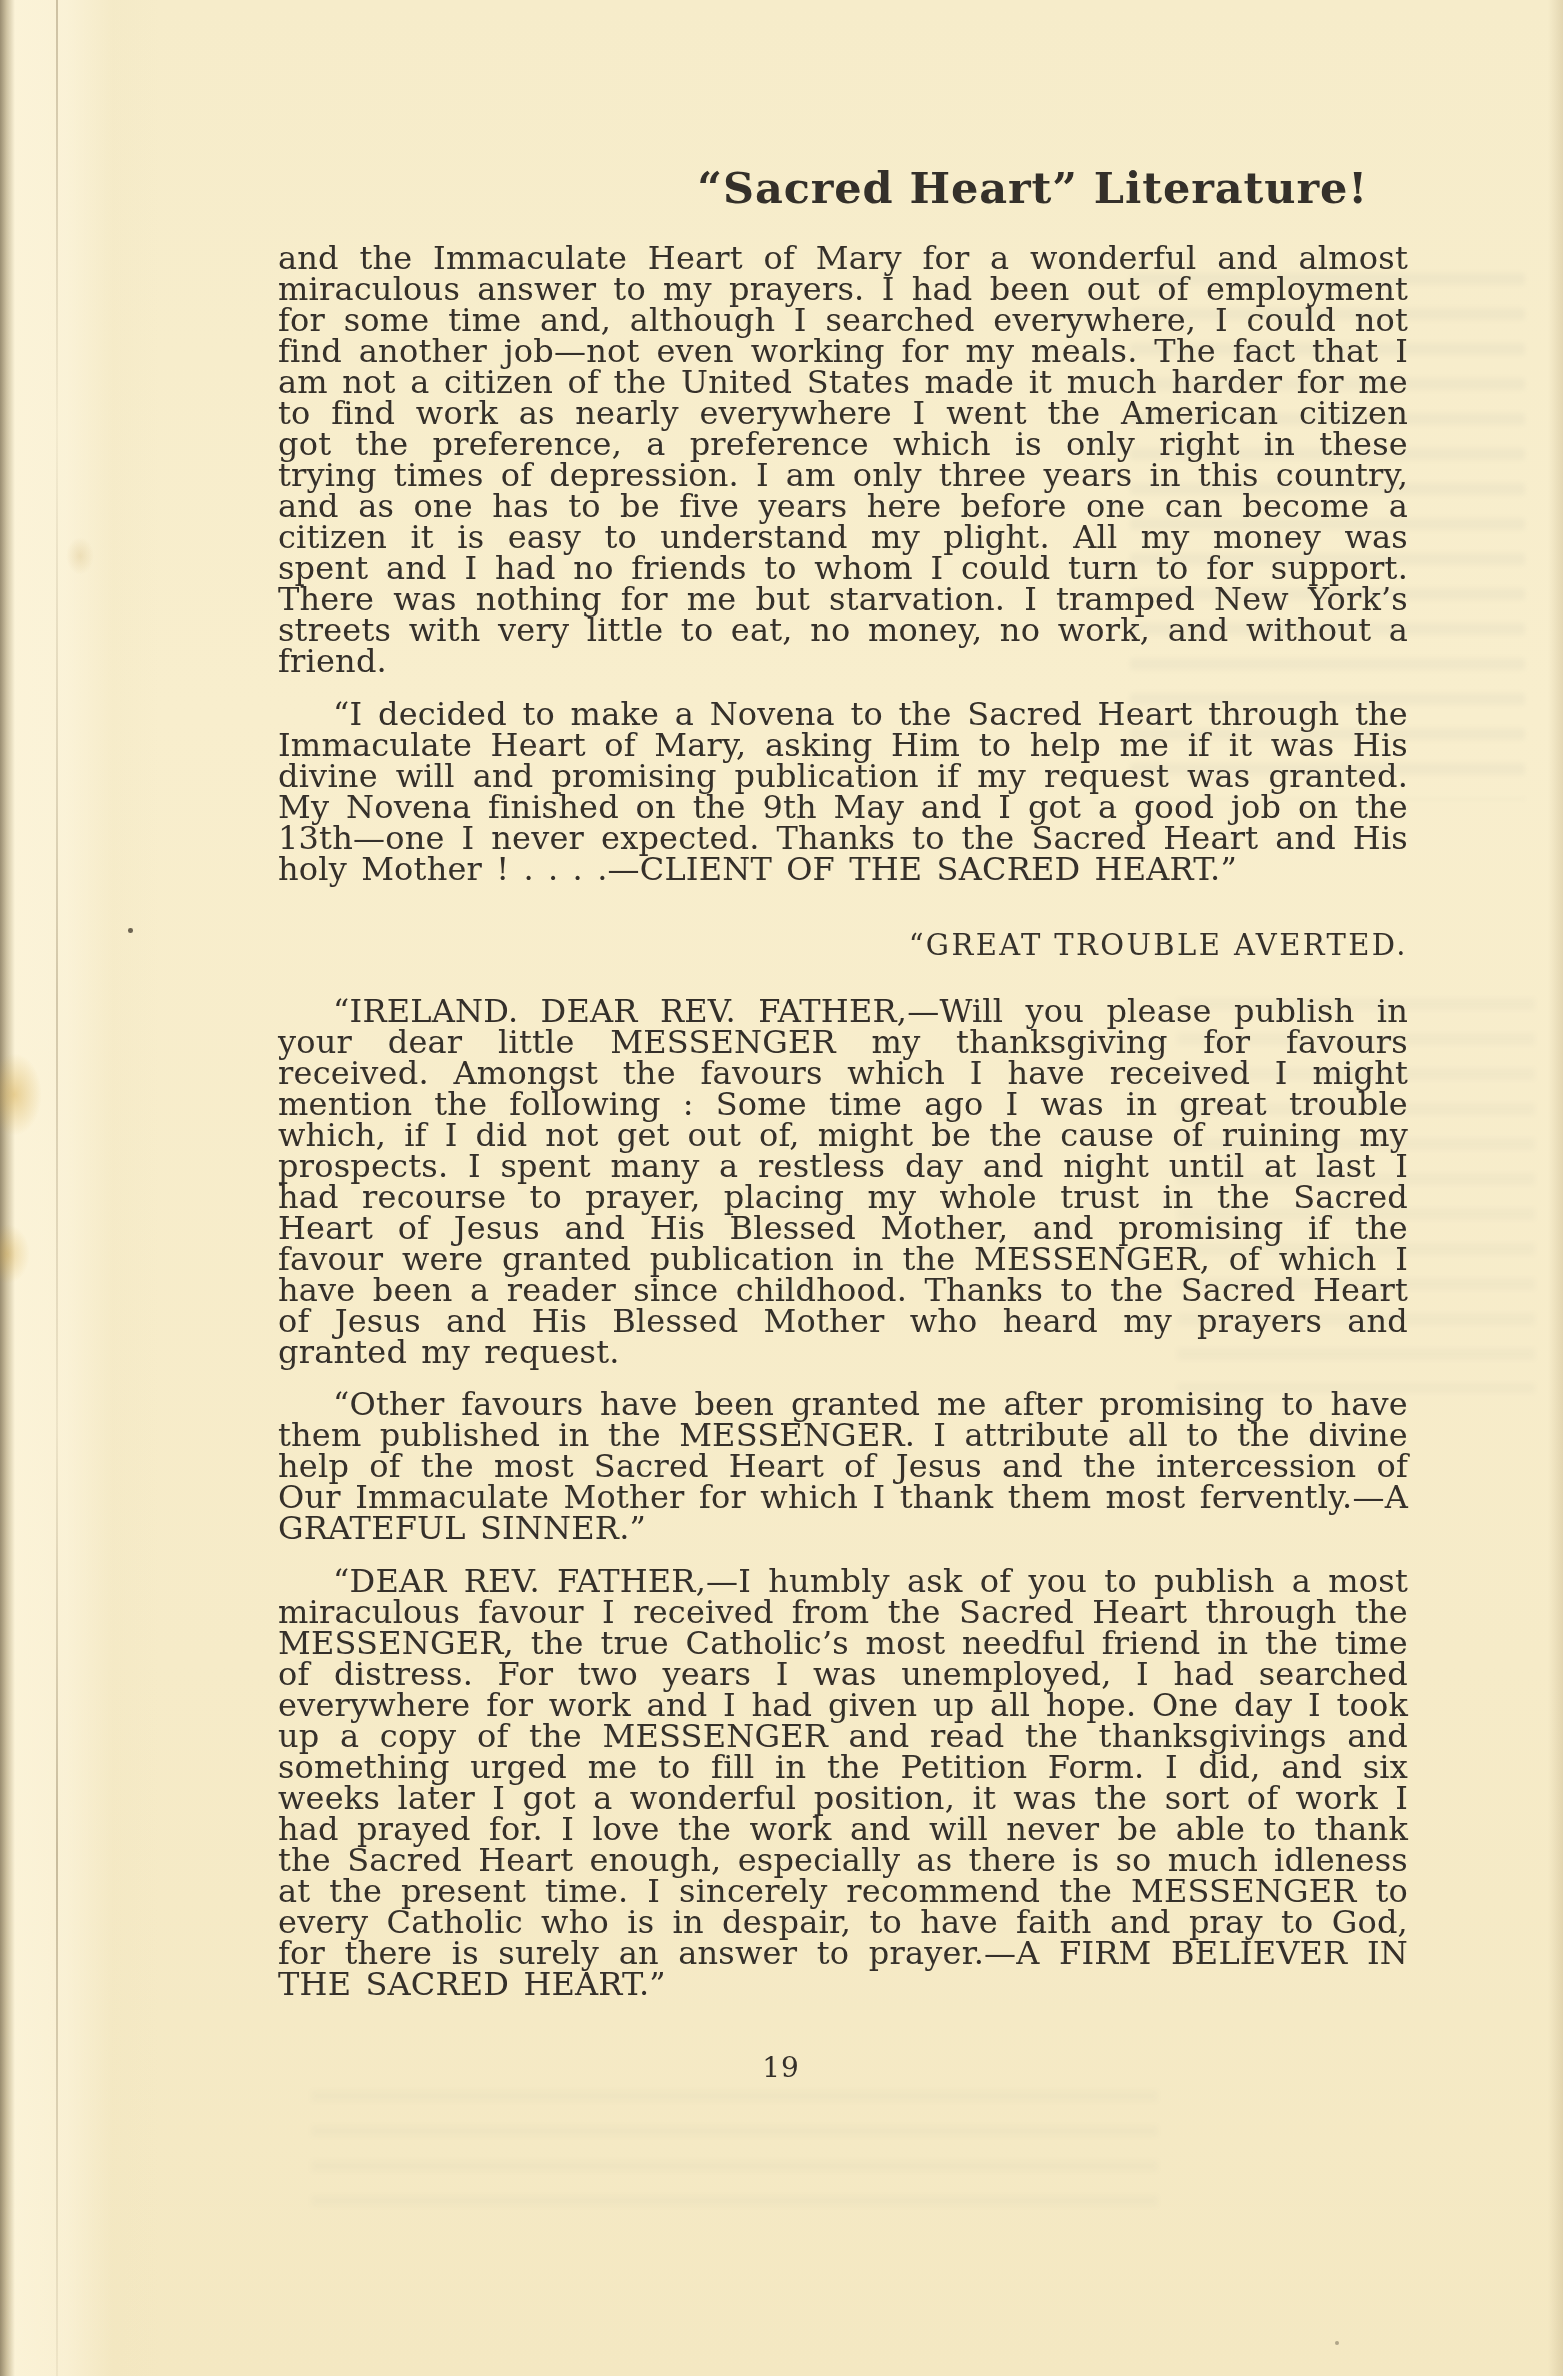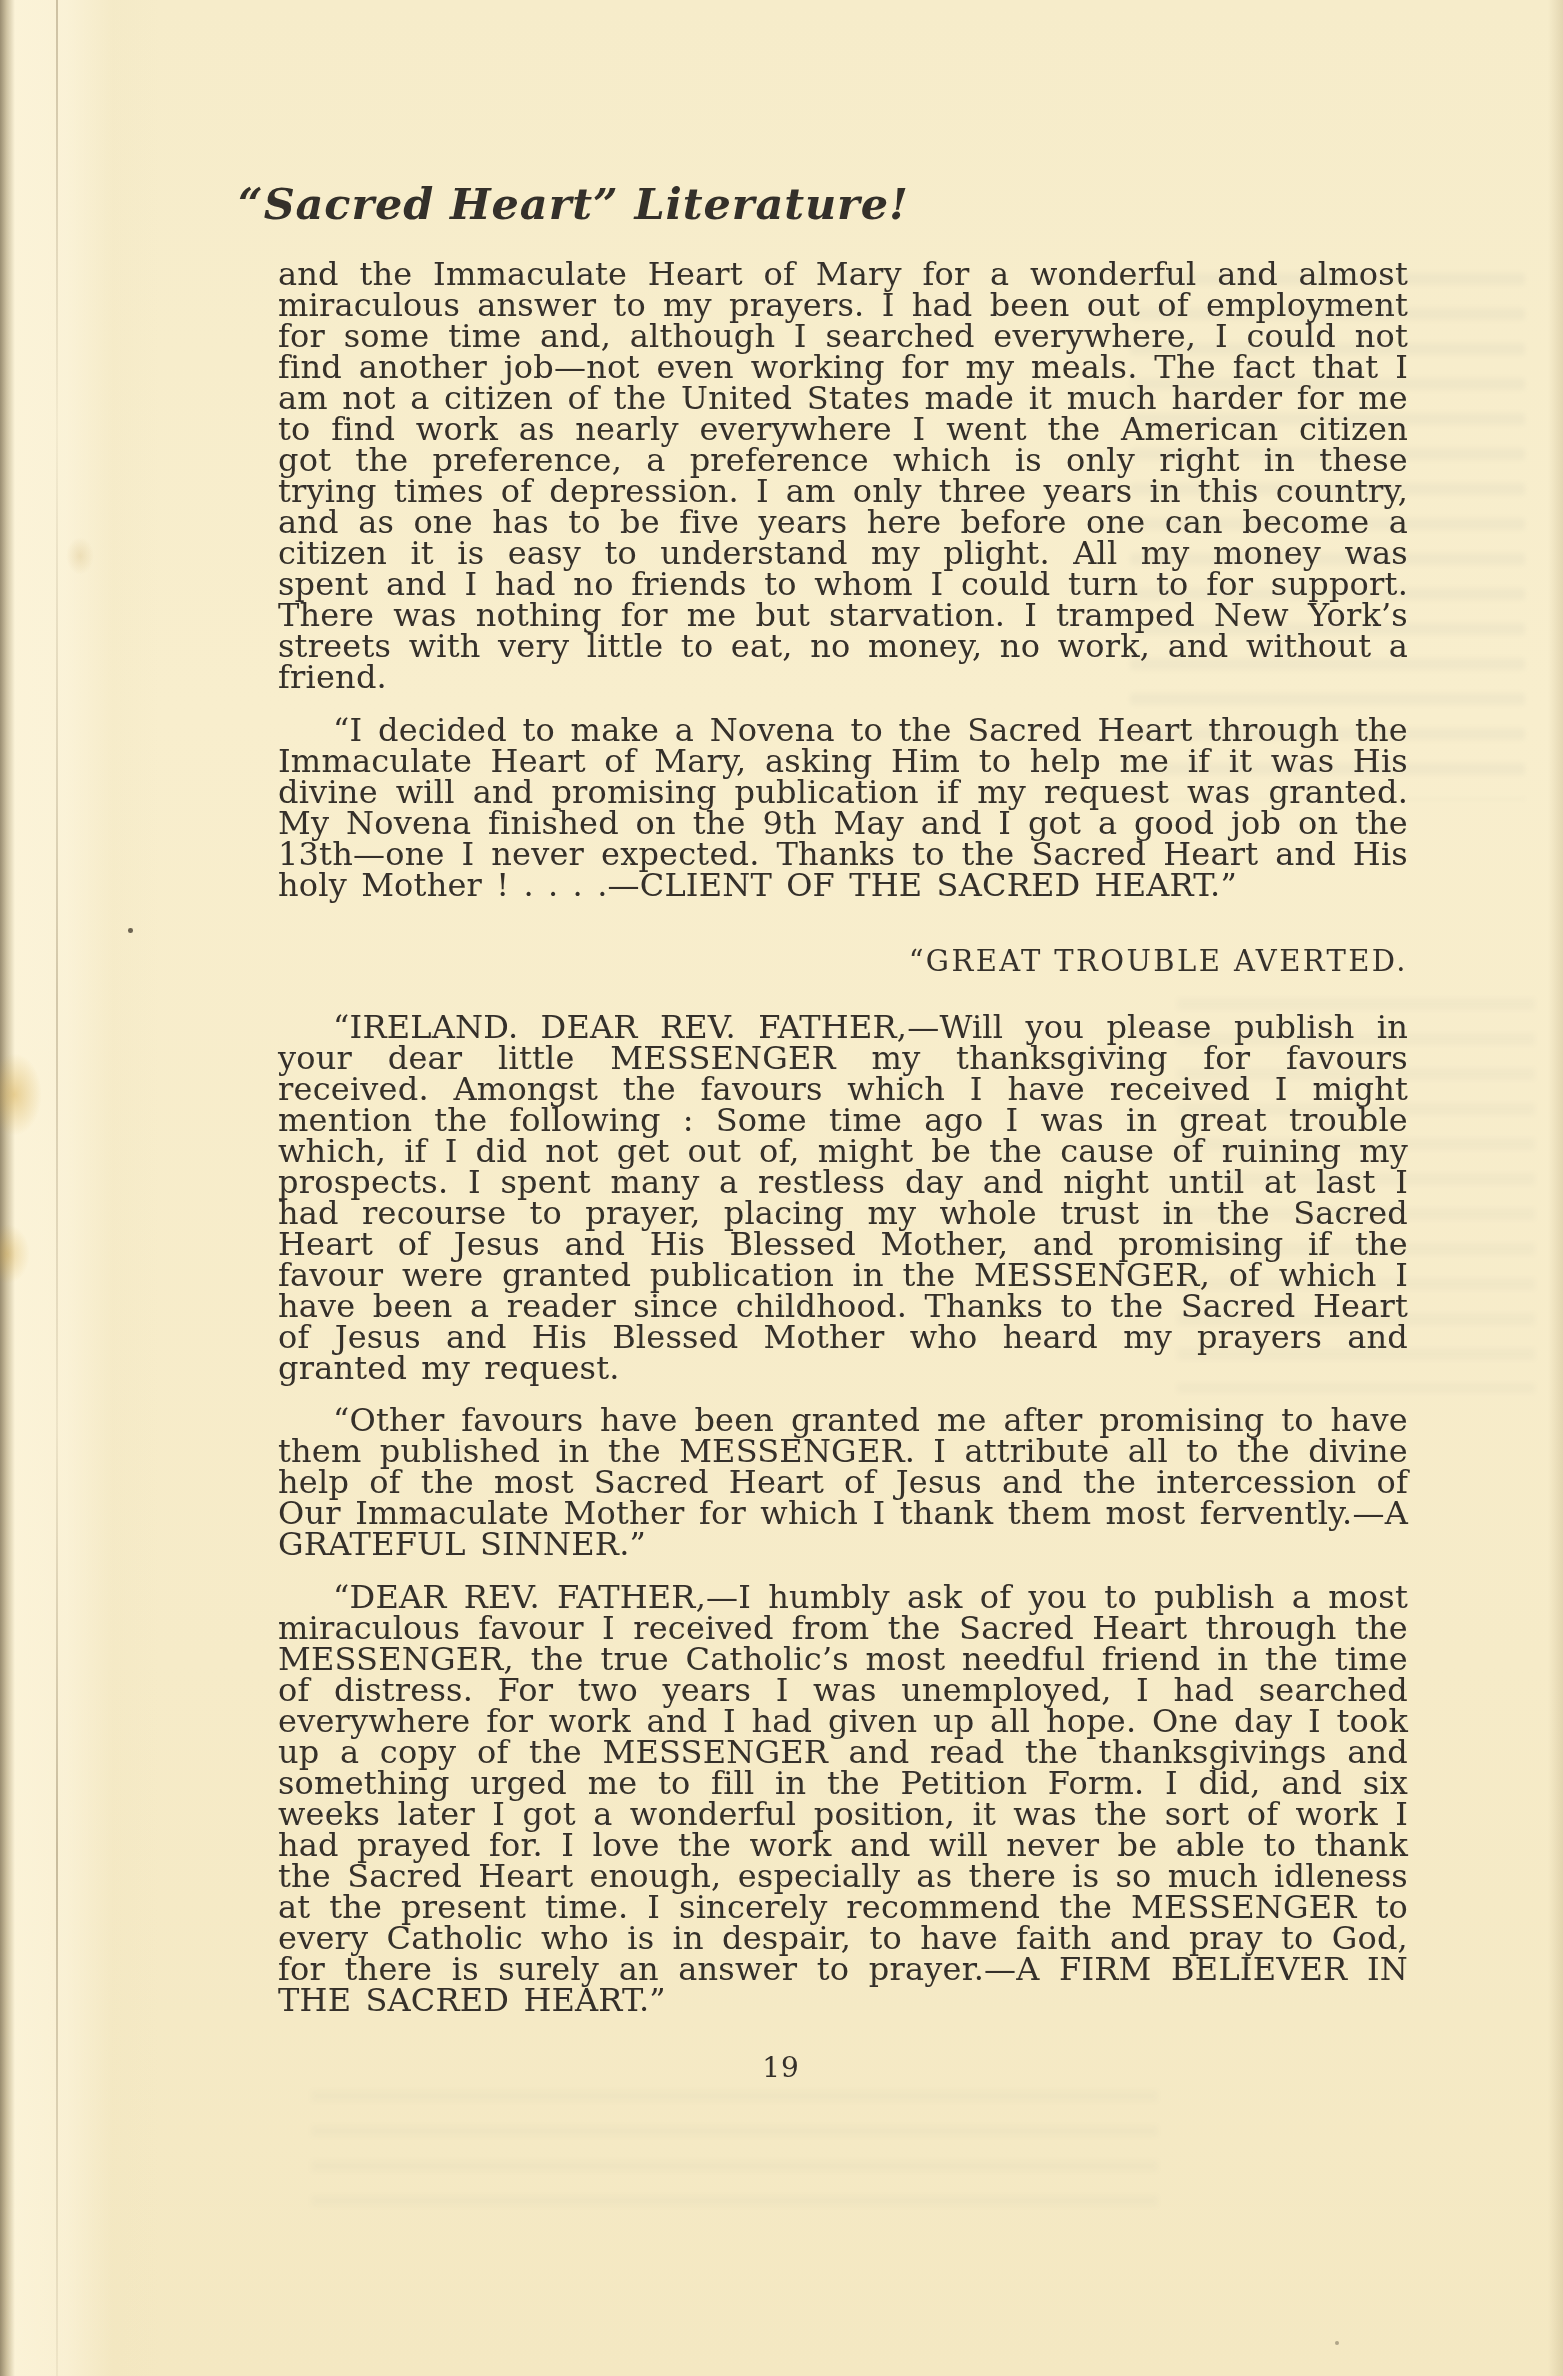--- a/index.html
+++ b/index.html
@@ -47,45 +47,45 @@
       rgba(122,132,128,0.35) 0px, rgba(122,132,128,0.35) 12.2px,
       rgba(122,132,128,0.0) 12.2px, rgba(122,132,128,0.0) 35px);
   }
   .ghost.g1 { left: 1130px; top: 273px;  width: 395px; height: 527px; }
   .ghost.g2 { left: 1177px; top: 998px; width: 358px; height: 395px; opacity: 0.12; }
   .ghost.g3 { left: 311px;  top: 2090px; width: 847px; height: 132px; opacity: 0.10; }
 
   .content { position: absolute; left: 278px; top: 162px; width: 1130px; }
 
   .title {
-    font-size: 43px; line-height: 53px; font-style: italic; font-weight: bold;
-    text-align: left; letter-spacing: 0.9px;
+    font-size: 43px; line-height: 53px; font-weight: bold;
+    text-align: right; letter-spacing: 0.9px;
     transform: translateX(-40px);
-    margin: 16px 0 28px 0; color: #34302a;
+    margin: 0 0 28px 0; color: #34302a;
   }
   p.bq {
     font-size: 32px; line-height: 31px; text-align: justify;
     word-spacing: 3.8px; letter-spacing: 0.2px;
     margin: 0 0 21.7px 0;
   }
   p.bq.indent { text-indent: 55px; }
   h2.sect {
     font-size: 29px; line-height: 34px; font-weight: normal;
     letter-spacing: 2.4px; text-align: right;
     margin: 43px 0 34px 0; color: #37322b;
   }
   p.closing {
     font-size: 32px; line-height: 41px; text-align: justify;
     word-spacing: 10.4px; letter-spacing: 0.2px; text-indent: 53px;
     width: 1219px; margin: 40px 0 0 -89px;
   }
   .pagenum {
     font-size: 28px; text-align: center; width: 1130px;
     transform: translateX(-62px);
-    margin-top: 35px; letter-spacing: 0.9px;
+    margin-top: 51px; letter-spacing: 0.9px;
   }
 </style>
 </head>
 <body>
 
 <div class="page">
 
   <div class="crease"></div>
   <div class="stain s1"></div>
   <div class="stain s2"></div>

